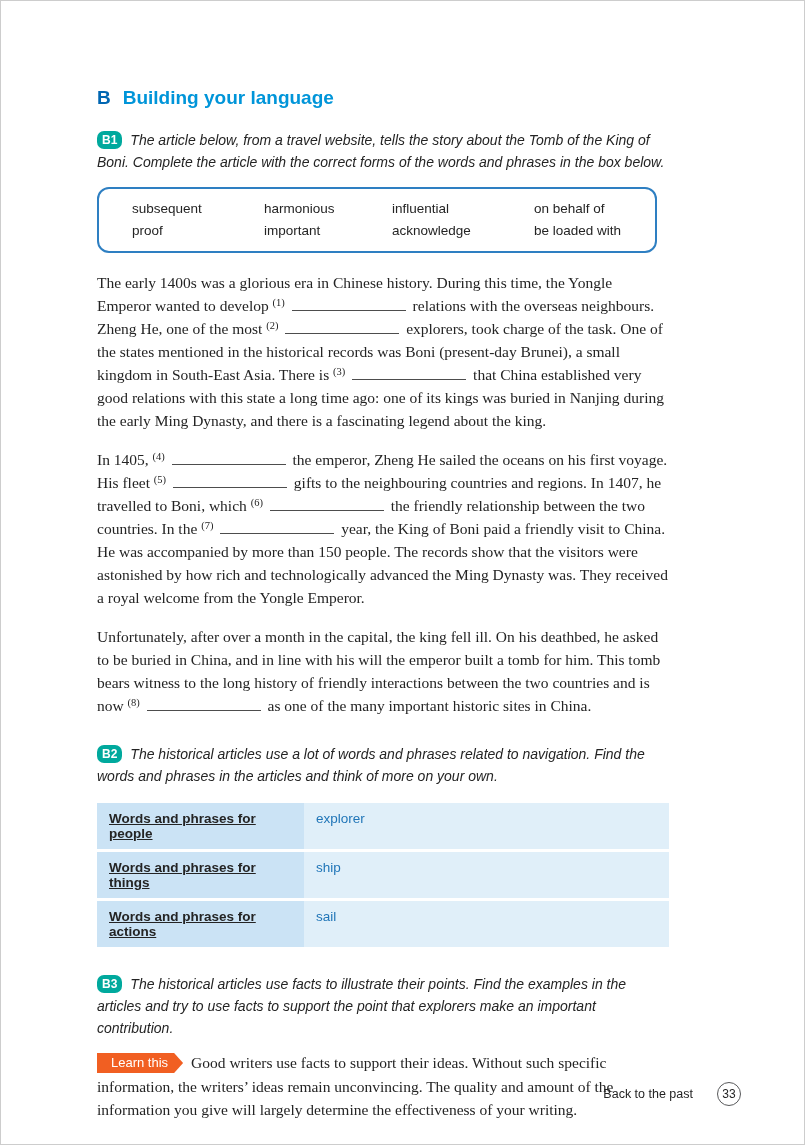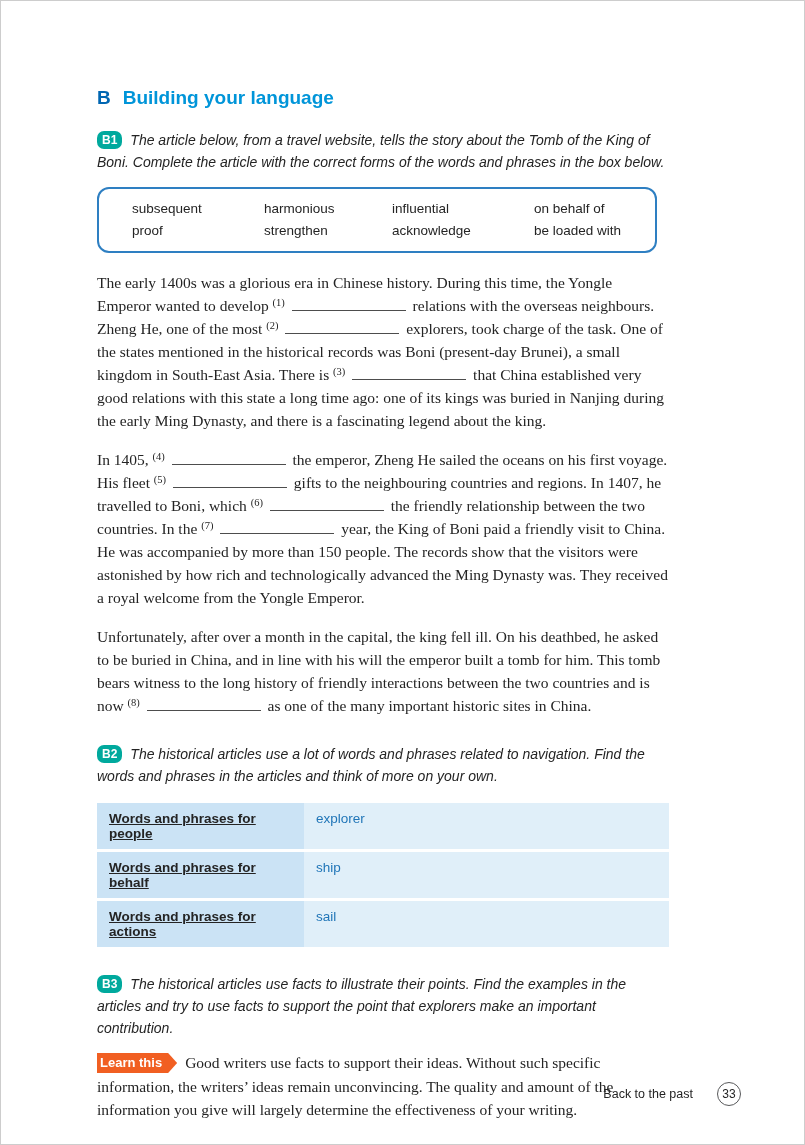--- a/index.html
+++ b/index.html
@@ -112,24 +112,24 @@
   .learn-para {
     font-size: 15.5px;
     line-height: 23.5px;
     margin: 8px 0 0 0;
   }
   .learn-badge {
     display: inline-block;
     background: #f15f22;
     color: #ffffff;
     font-family: "Liberation Sans", sans-serif;
-    font-weight: bold;
+    font-weight: normal;
     font-size: 13px;
     line-height: 17px;
-    padding: 1px 15px 2px 3px;
+    padding: 1px 15px 2px 14px;
     margin-right: 8px;
     vertical-align: 1px;
     clip-path: polygon(0 0, calc(100% - 9px) 0, 100% 50%, calc(100% - 9px) 100%, 0 100%);
   }
 
   
   .footer {
     position: absolute;
     right: 63px;
     bottom: 38px;
@@ -167,41 +167,41 @@
 
     <div class="word-box">
       <div class="word-row">
         <span class="word-cell">subsequent</span>
         <span class="word-cell">harmonious</span>
         <span class="word-cell">influential</span>
         <span class="word-cell">on behalf of</span>
       </div>
       <div class="word-row">
         <span class="word-cell">proof</span>
-        <span class="word-cell">strengthen</span>
+        <span class="word-cell">important</span>
         <span class="word-cell">acknowledge</span>
         <span class="word-cell">be loaded with</span>
       </div>
     </div>
 
     <p class="passage">The early 1400s was a glorious era in Chinese history. During this time, the Yongle Emperor wanted to develop <sup class="bnum">(1)</sup> <span class="blank"></span> relations with the overseas neighbours. Zheng He, one of the most <sup class="bnum">(2)</sup> <span class="blank"></span> explorers, took charge of the task. One of the states mentioned in the historical records was Boni (present-day Brunei), a small kingdom in South-East Asia. There is <sup class="bnum">(3)</sup> <span class="blank"></span> that China established very good relations with this state a long time ago: one of its kings was buried in Nanjing during the early Ming Dynasty, and there is a fascinating legend about the king.</p>
     <p class="passage">In 1405, <sup class="bnum">(4)</sup> <span class="blank"></span> the emperor, Zheng He sailed the oceans on his first voyage. His fleet <sup class="bnum">(5)</sup> <span class="blank"></span> gifts to the neighbouring countries and regions. In 1407, he travelled to Boni, which <sup class="bnum">(6)</sup> <span class="blank"></span> the friendly relationship between the two countries. In the <sup class="bnum">(7)</sup> <span class="blank"></span> year, the King of Boni paid a friendly visit to China. He was accompanied by more than 150 people. The records show that the visitors were astonished by how rich and technologically advanced the Ming Dynasty was. They received a royal welcome from the Yongle Emperor.</p>
     <p class="passage" style="margin-bottom:26px;">Unfortunately, after over a month in the capital, the king fell ill. On his deathbed, he asked to be buried in China, and in line with his will the emperor built a tomb for him. This tomb bears witness to the long history of friendly interactions between the two countries and is now <sup class="bnum">(8)</sup> <span class="blank"></span> as one of the many important historic sites in China.</p>
 
     <div class="exercise">
       <span class="badge">B2</span><span class="instr">The historical articles use a lot of words and phrases related to navigation. Find the words and phrases in the articles and think of more on your own.</span>
     </div>
 
     <div class="nav-table">
       <div class="nav-row">
         <div class="nav-label">Words and phrases for people</div>
         <div class="nav-value">explorer</div>
       </div>
       <div class="nav-row">
-        <div class="nav-label">Words and phrases for behalf</div>
+        <div class="nav-label">Words and phrases for things</div>
         <div class="nav-value">ship</div>
       </div>
       <div class="nav-row">
         <div class="nav-label">Words and phrases for actions</div>
         <div class="nav-value">sail</div>
       </div>
     </div>
 
     <div class="exercise">
       <span class="badge">B3</span><span class="instr">The historical articles use facts to illustrate their points. Find the examples in the articles and try to use facts to support the point that explorers make an important contribution.</span>

